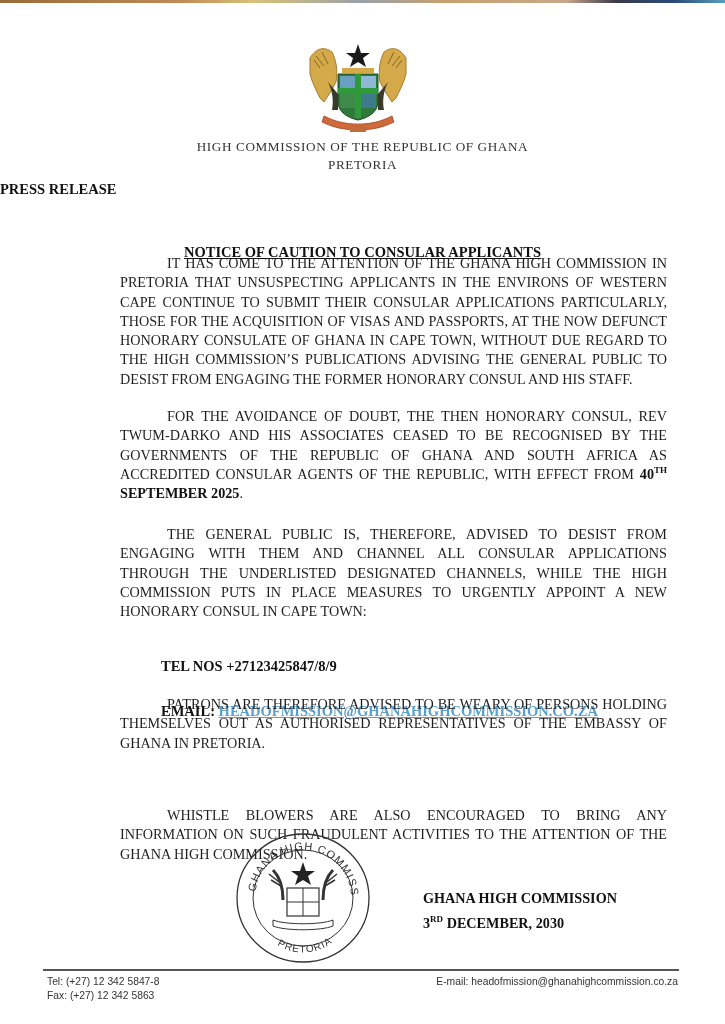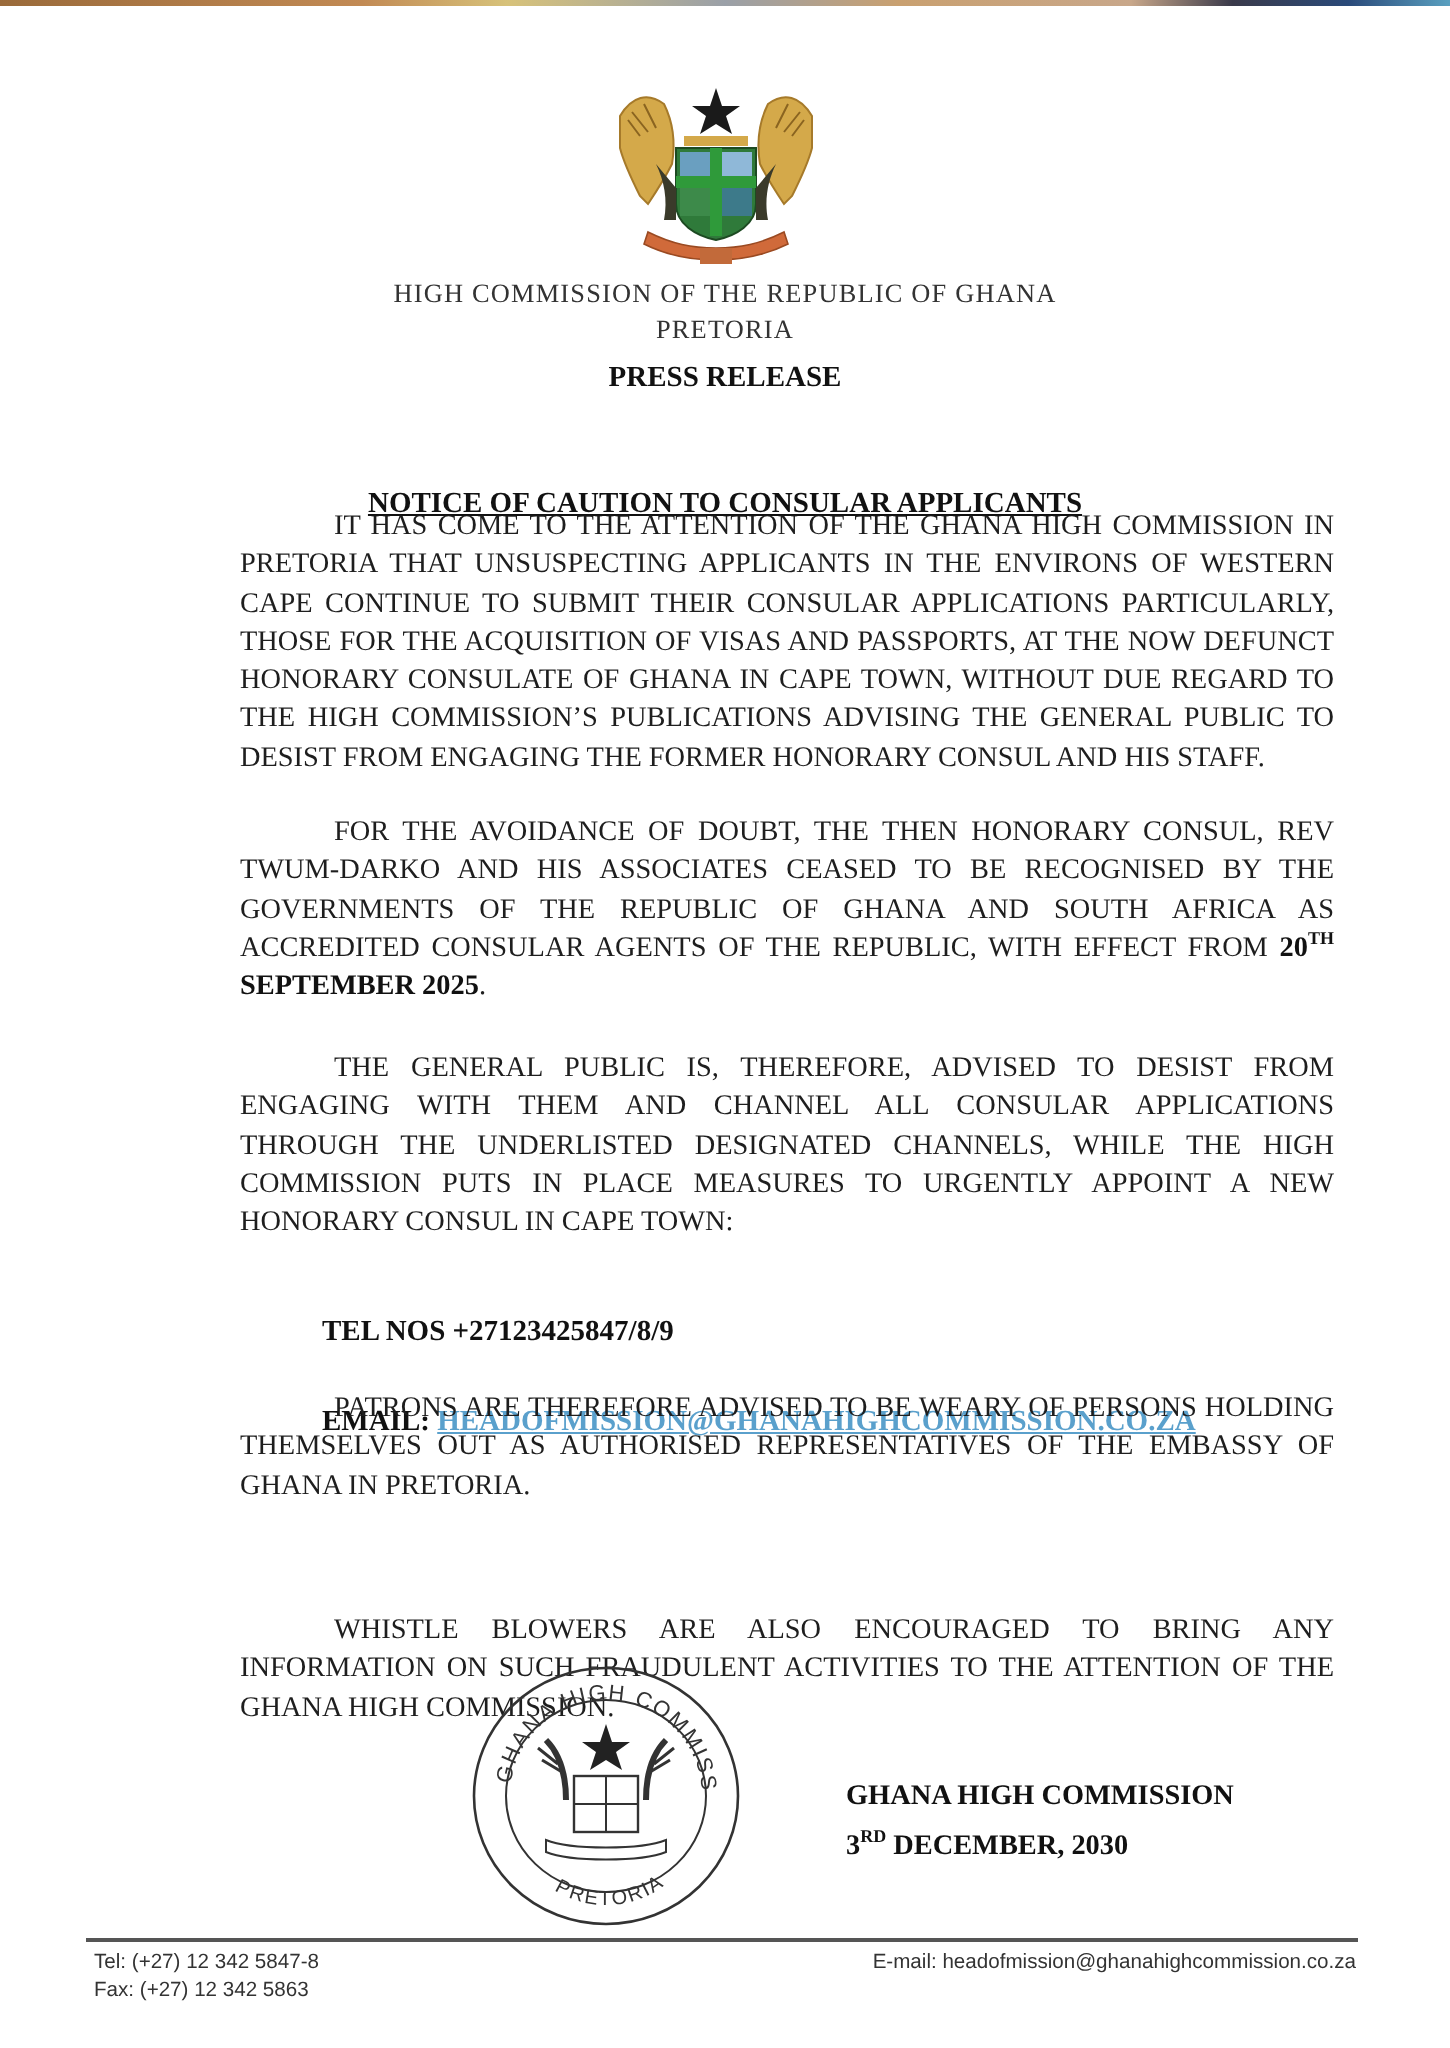--- a/index.html
+++ b/index.html
@@ -3,21 +3,21 @@
 <meta charset="utf-8">
 <style>
   html, body { margin: 0; padding: 0; background: #ffffff; }
   body { width: 725px; height: 1024px; position: relative; overflow: hidden; font-family: "Liberation Serif", serif; color: #1e1e1e; }
   .top-strip { position: absolute; left: 0; top: 0; width: 725px; height: 3px;
     background: linear-gradient(90deg, #9a6a3a 0%, #c28a54 25%, #d7c27a 35%, #9aa0a8 50%, #c9a070 62%, #c8a78a 78%, #3a3a4a 85%, #2a4a7a 93%, #5aa0c0 100%); }
   .crest { position: absolute; left: 302px; top: 38px; width: 112px; height: 96px; }
   .org { position: absolute; left: 0; width: 725px; text-align: center; font-size: 13.2px; letter-spacing: 0.6px; color: #333; }
   .org.l1 { top: 139px; }
   .org.l2 { top: 157px; }
-  .press { position: absolute; left: 0; width: 725px; top: 181px; text-align: center; font-weight: bold; font-size: 14.5px; color: #111; }
+  .press { position: absolute; left: 0; width: 725px; top: 181px; text-align: left; font-weight: bold; font-size: 14.5px; color: #111; }
   .notice { position: absolute; left: 0; width: 725px; top: 217px; text-align: center; font-weight: bold; font-size: 14.5px; text-decoration: underline; color: #111; margin-top: 27px; }
   .para { position: absolute; left: 72px; width: 547px; font-size: 14.2px; line-height: 19.3px; text-align: justify; text-align-last: left; text-indent: 47px; color: #1e1e1e; margin-left: 48px; }
   .para b { color: #111; }
   .p1 { top: 254px; }
   .p2 { top: 407px; }
   .p3 { top: 525px; }
   .p4 { top: 695px; }
   .p5 { top: 806px; }
   .contact { position: absolute; left: 161px; font-weight: bold; font-size: 14.5px; color: #111; }
   .contact.email { top: 655px; margin-top: 48px; }
@@ -64,21 +64,21 @@
   <rect x="48" y="86" width="16" height="8" fill="#c26a3a"></rect>
 </svg>
 
 <div class="org l1">HIGH COMMISSION OF THE REPUBLIC OF GHANA</div>
 <div class="org l2">PRETORIA</div>
 <div class="press">PRESS RELEASE</div>
 <div class="notice">NOTICE OF CAUTION TO CONSULAR APPLICANTS</div>
 
 <div class="para p1">IT HAS COME TO THE ATTENTION OF THE GHANA HIGH COMMISSION IN PRETORIA THAT UNSUSPECTING APPLICANTS IN THE ENVIRONS OF WESTERN CAPE CONTINUE TO SUBMIT THEIR CONSULAR APPLICATIONS PARTICULARLY, THOSE FOR THE ACQUISITION OF VISAS AND PASSPORTS, AT THE NOW DEFUNCT HONORARY CONSULATE OF GHANA IN CAPE TOWN, WITHOUT DUE REGARD TO THE HIGH COMMISSION’S PUBLICATIONS ADVISING THE GENERAL PUBLIC TO DESIST FROM ENGAGING THE FORMER HONORARY CONSUL AND HIS STAFF.</div>
 
-<div class="para p2"><span>FOR THE AVOIDANCE OF DOUBT, THE THEN HONORARY CONSUL, REV TWUM-DARKO AND HIS ASSOCIATES CEASED TO BE RECOGNISED BY THE GOVERNMENTS OF THE REPUBLIC OF GHANA AND SOUTH AFRICA AS ACCREDITED CONSULAR AGENTS OF THE REPUBLIC, WITH EFFECT FROM </span><b><span>20</span><sup>TH</sup><span> SEPTEMBER 2025</span></b><span>.</span></div>
+<div class="para p2"><span>FOR THE AVOIDANCE OF DOUBT, THE THEN HONORARY CONSUL, REV TWUM-DARKO AND HIS ASSOCIATES CEASED TO BE RECOGNISED BY THE GOVERNMENTS OF THE REPUBLIC OF GHANA AND SOUTH AFRICA AS ACCREDITED CONSULAR AGENTS OF THE REPUBLIC, WITH EFFECT FROM </span><b><span>40</span><sup>TH</sup><span> SEPTEMBER 2025</span></b><span>.</span></div>
 
 <div class="para p3">THE GENERAL PUBLIC IS, THEREFORE, ADVISED TO DESIST FROM ENGAGING WITH THEM AND CHANNEL ALL CONSULAR APPLICATIONS THROUGH THE UNDERLISTED DESIGNATED CHANNELS, WHILE THE HIGH COMMISSION PUTS IN PLACE MEASURES TO URGENTLY APPOINT A NEW HONORARY CONSUL IN CAPE TOWN:</div>
 
 <div class="contact email"><span>EMAIL: </span><a class="email-link">HEADOFMISSION@GHANAHIGHCOMMISSION.CO.ZA</a></div>
 <div class="contact tel"><span>TEL NOS </span><span>+27123425847/8/9</span></div>
 
 <div class="para p4">PATRONS ARE THEREFORE ADVISED TO BE WEARY OF PERSONS HOLDING THEMSELVES OUT AS AUTHORISED REPRESENTATIVES OF THE EMBASSY OF GHANA IN PRETORIA.</div>
 <div class="para p5">WHISTLE BLOWERS ARE ALSO ENCOURAGED TO BRING ANY INFORMATION ON SUCH FRAUDULENT ACTIVITIES TO THE ATTENTION OF THE GHANA HIGH COMMISSION.</div>
 
 <svg class="seal" viewBox="0 0 140 135">

